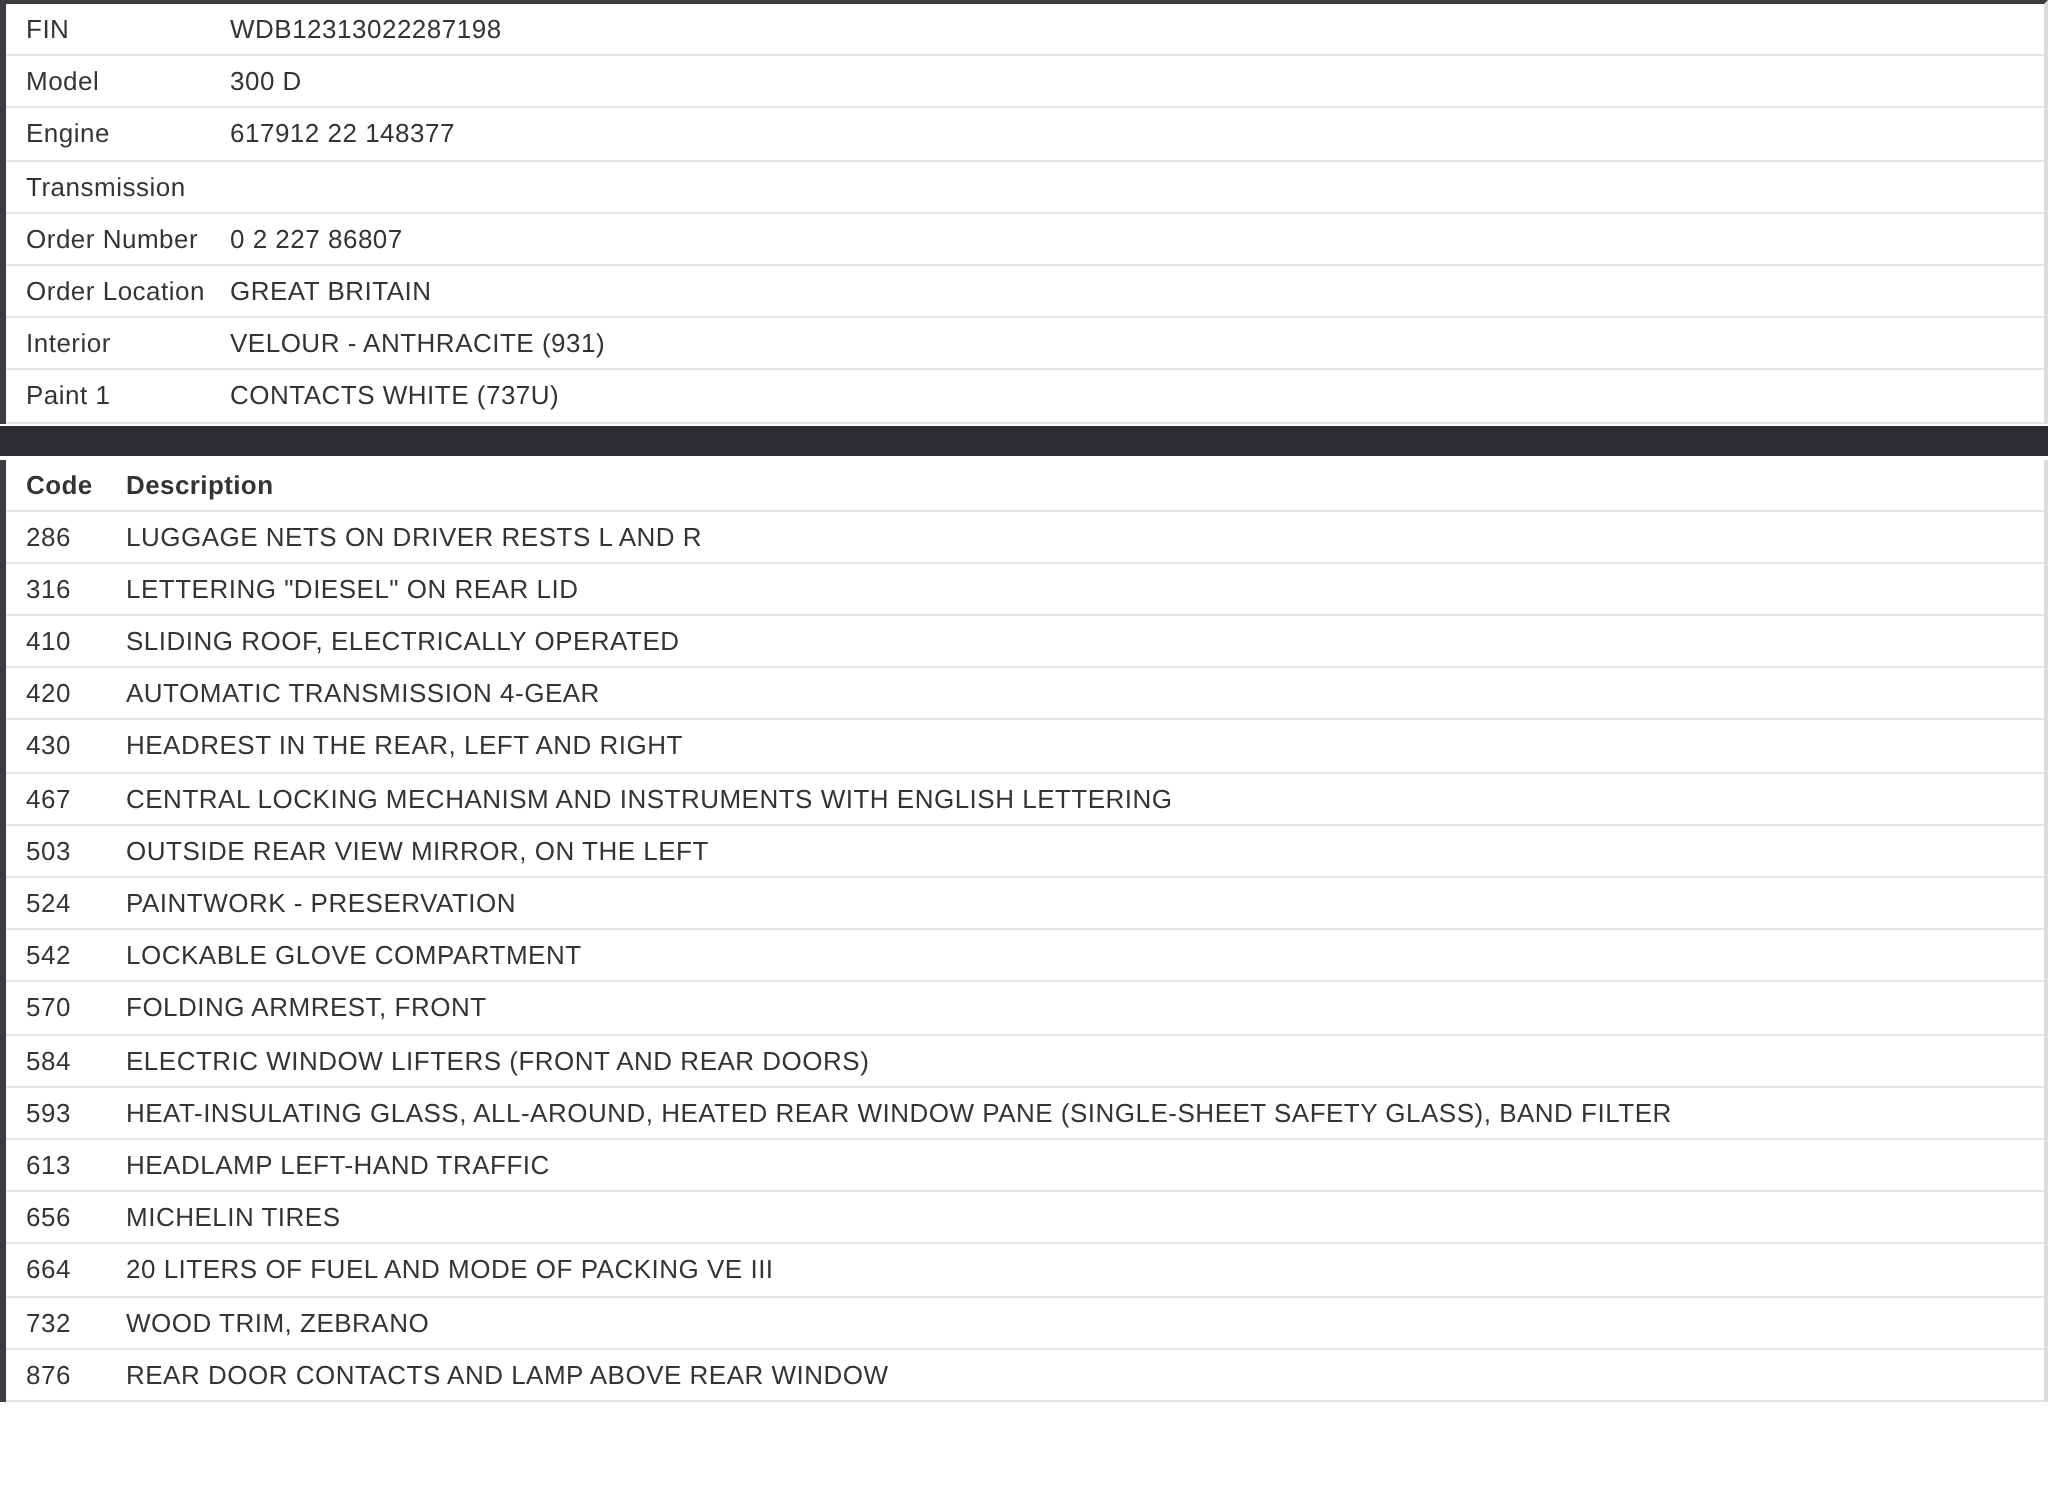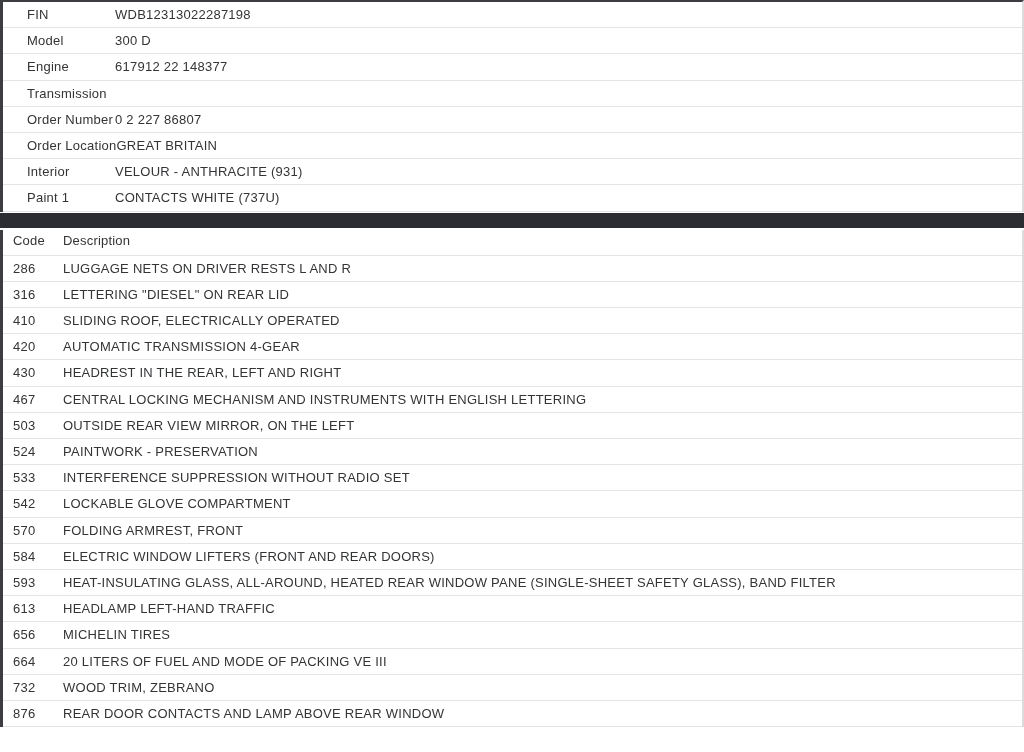--- a/index.html
+++ b/index.html
@@ -31,36 +31,35 @@
     height:26.2px;
     line-height:26.2px;
     border-bottom:1px solid var(--row-border);
     font-size:13px;
     letter-spacing:0.25px;
     white-space:nowrap;
     overflow:hidden;
   }
   .spec .cell-label{
     flex:0 0 112px;
-    padding-left:24px;
+    padding-left:10px;
   }
   .spec .cell-value{
     flex:1 1 auto;
   }
   .codes .cell-code{
     flex:0 0 60px;
     padding-left:10px;
   }
   .codes .cell-desc{
     flex:1 1 auto;
   }
   .codes .header-row{
-    font-weight:400;
+    font-weight:700;
     letter-spacing:0.2px;
-    align-items:flex-end;
   }
   .divider-band{
     height:15px;
     margin:1px 0 2px 0;
     background:var(--band);
   }
 </style>
 </head>
 <body>
 
@@ -147,24 +146,20 @@
     <div class="row">
       <div class="cell-code">503</div>
       <div class="cell-desc">OUTSIDE REAR VIEW MIRROR, ON THE LEFT</div>
     </div>
 
     <div class="row">
       <div class="cell-code">524</div>
       <div class="cell-desc">PAINTWORK - PRESERVATION</div>
     </div>
 
-    <div class="row">
-      <div class="cell-code">533</div>
-      <div class="cell-desc">INTERFERENCE SUPPRESSION WITHOUT RADIO SET</div>
-    </div>
 
     <div class="row">
       <div class="cell-code">542</div>
       <div class="cell-desc">LOCKABLE GLOVE COMPARTMENT</div>
     </div>
 
     <div class="row">
       <div class="cell-code">570</div>
       <div class="cell-desc">FOLDING ARMREST, FRONT</div>
     </div>

